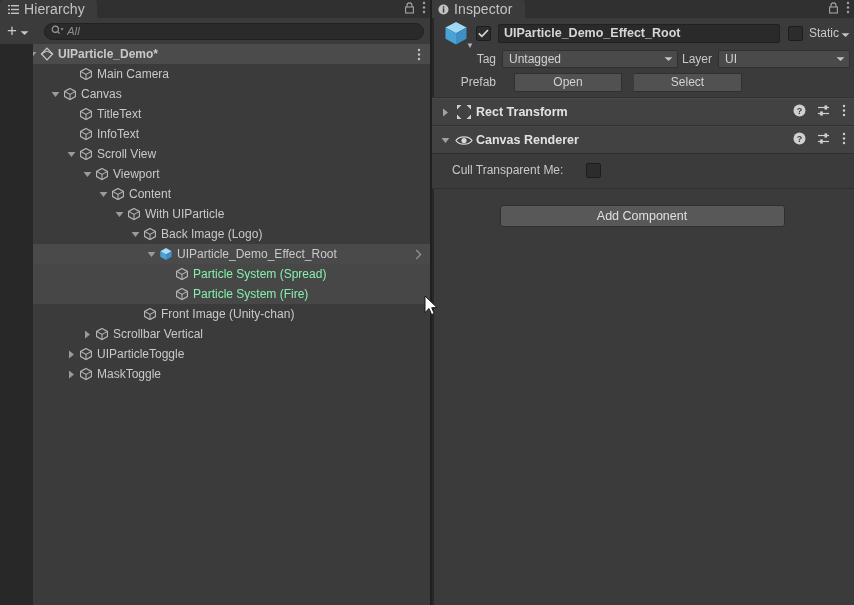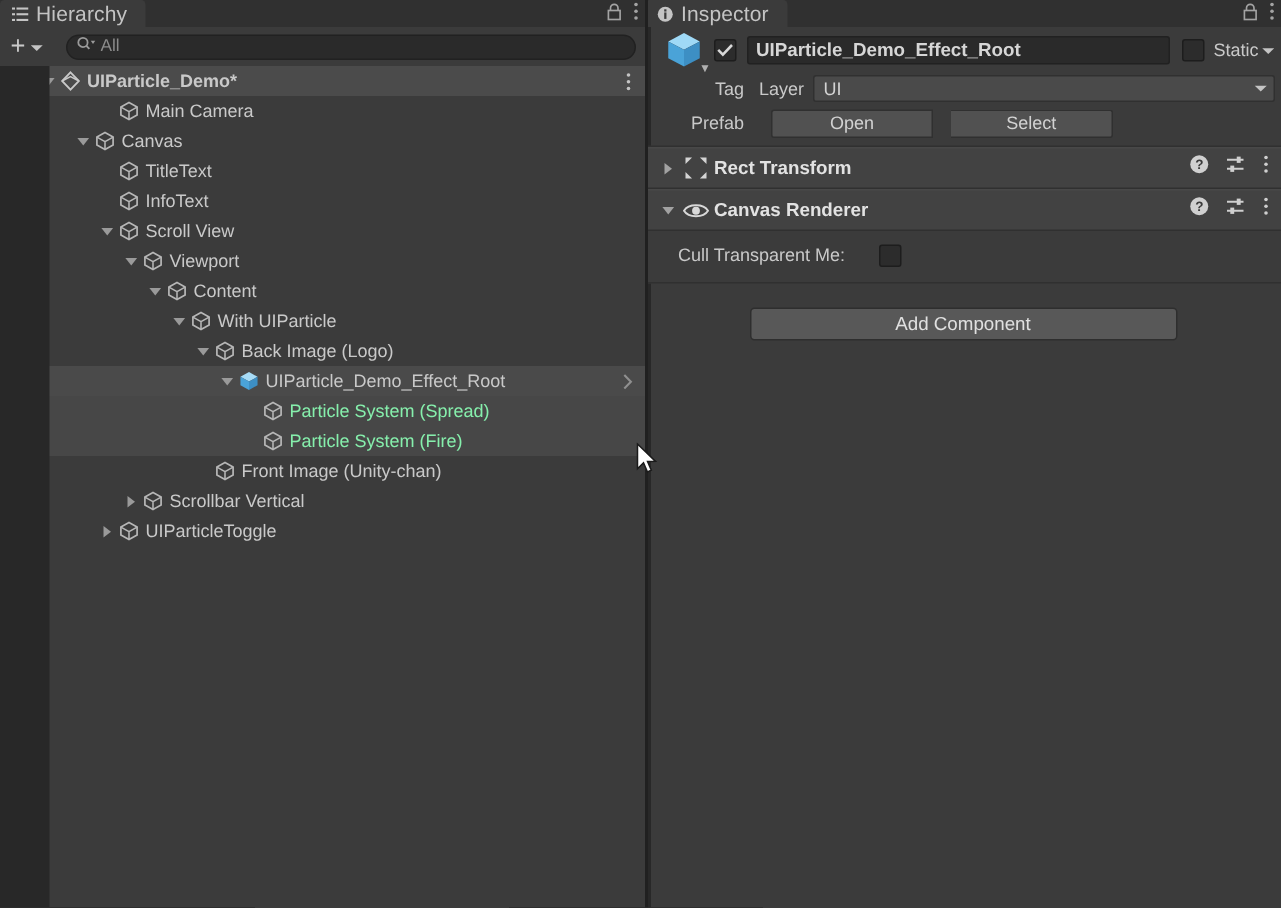--- a/index.html
+++ b/index.html
@@ -80,20 +80,21 @@
     gap: 3px;
   }
   .search-input {
     flex: 1;
     background: transparent;
     border: 0; outline: 0;
     color: #8b8b8b;
     font-size: 11.5px;
     font-family: "Liberation Sans", sans-serif;
     padding: 0;
+    font-style: italic;
   }
   .search-input::placeholder { color: #8b8b8b; }
 
   .gutter {
     position: absolute;
     left: 0; top: 44px;
     width: 33px;
     height: 561px;
     background: #282828;
     z-index: 1;
@@ -626,20 +627,35 @@
             </svg>
           </span>
           <span class="go-icon">
             <svg width="14" height="14" viewBox="0 0 14 14">
               <path d="M7 1.4 L12.4 4.4 L12.4 9.6 L7 12.6 L1.6 9.6 L1.6 4.4 Z" fill="none" stroke="#b6b6b6" stroke-width="1.15"></path>
               <path d="M1.6 4.4 L7 7.4 L12.4 4.4 M7 7.4 L7 12.6" fill="none" stroke="#b6b6b6" stroke-width="1.05"></path>
             </svg>
           </span>
           <span class="row-label">UIParticleToggle</span>
         </div>
+        <div class="row">
+          <span class="indent" style="width: 32px;"></span>
+          <span class="foldout">
+            <svg width="7" height="9" viewBox="0 0 7 9">
+              <path d="M1 0.6 L6 4.5 L1 8.4 Z" fill="#9a9a9a"></path>
+            </svg>
+          </span>
+          <span class="go-icon">
+            <svg width="14" height="14" viewBox="0 0 14 14">
+              <path d="M7 1.4 L12.4 4.4 L12.4 9.6 L7 12.6 L1.6 9.6 L1.6 4.4 Z" fill="none" stroke="#b6b6b6" stroke-width="1.15"></path>
+              <path d="M1.6 4.4 L7 7.4 L12.4 4.4 M7 7.4 L7 12.6" fill="none" stroke="#b6b6b6" stroke-width="1.05"></path>
+            </svg>
+          </span>
+          <span class="row-label">MaskToggle</span>
+        </div>
       </div>
   </div>
 
   <div class="hsplit"></div>
 
   <div class="inspector">
 
     <div class="insp-tabstrip">
       <div class="tab">
         <span class="tab-icon">
@@ -691,20 +707,28 @@
         <span class="static-label">Static</span>
         <span>
           <svg width="9" height="6" viewBox="0 0 9 6">
               <path d="M0.5 1.2 L4.5 5 L8.5 1.2 Z" fill="#c4c4c4"></path>
             </svg>
         </span>
       </div>
 
       <div class="tag-row">
         <span class="fld-label" style="width:66px">Tag</span>
+        <div class="dropdown" style="width:176px">
+          <span>Untagged</span>
+          <span class="dd-arrow">
+            <svg width="9" height="6" viewBox="0 0 9 6">
+                <path d="M0.5 1.2 L4.5 5 L8.5 1.2 Z" fill="#c4c4c4"></path>
+              </svg>
+          </span>
+        </div>
         <span class="fld-label" style="width:40px">Layer</span>
         <div class="dropdown" style="flex:1">
           <span>UI</span>
           <span class="dd-arrow">
             <svg width="9" height="6" viewBox="0 0 9 6">
                 <path d="M0.5 1.2 L4.5 5 L8.5 1.2 Z" fill="#c4c4c4"></path>
               </svg>
           </span>
         </div>
       </div>

